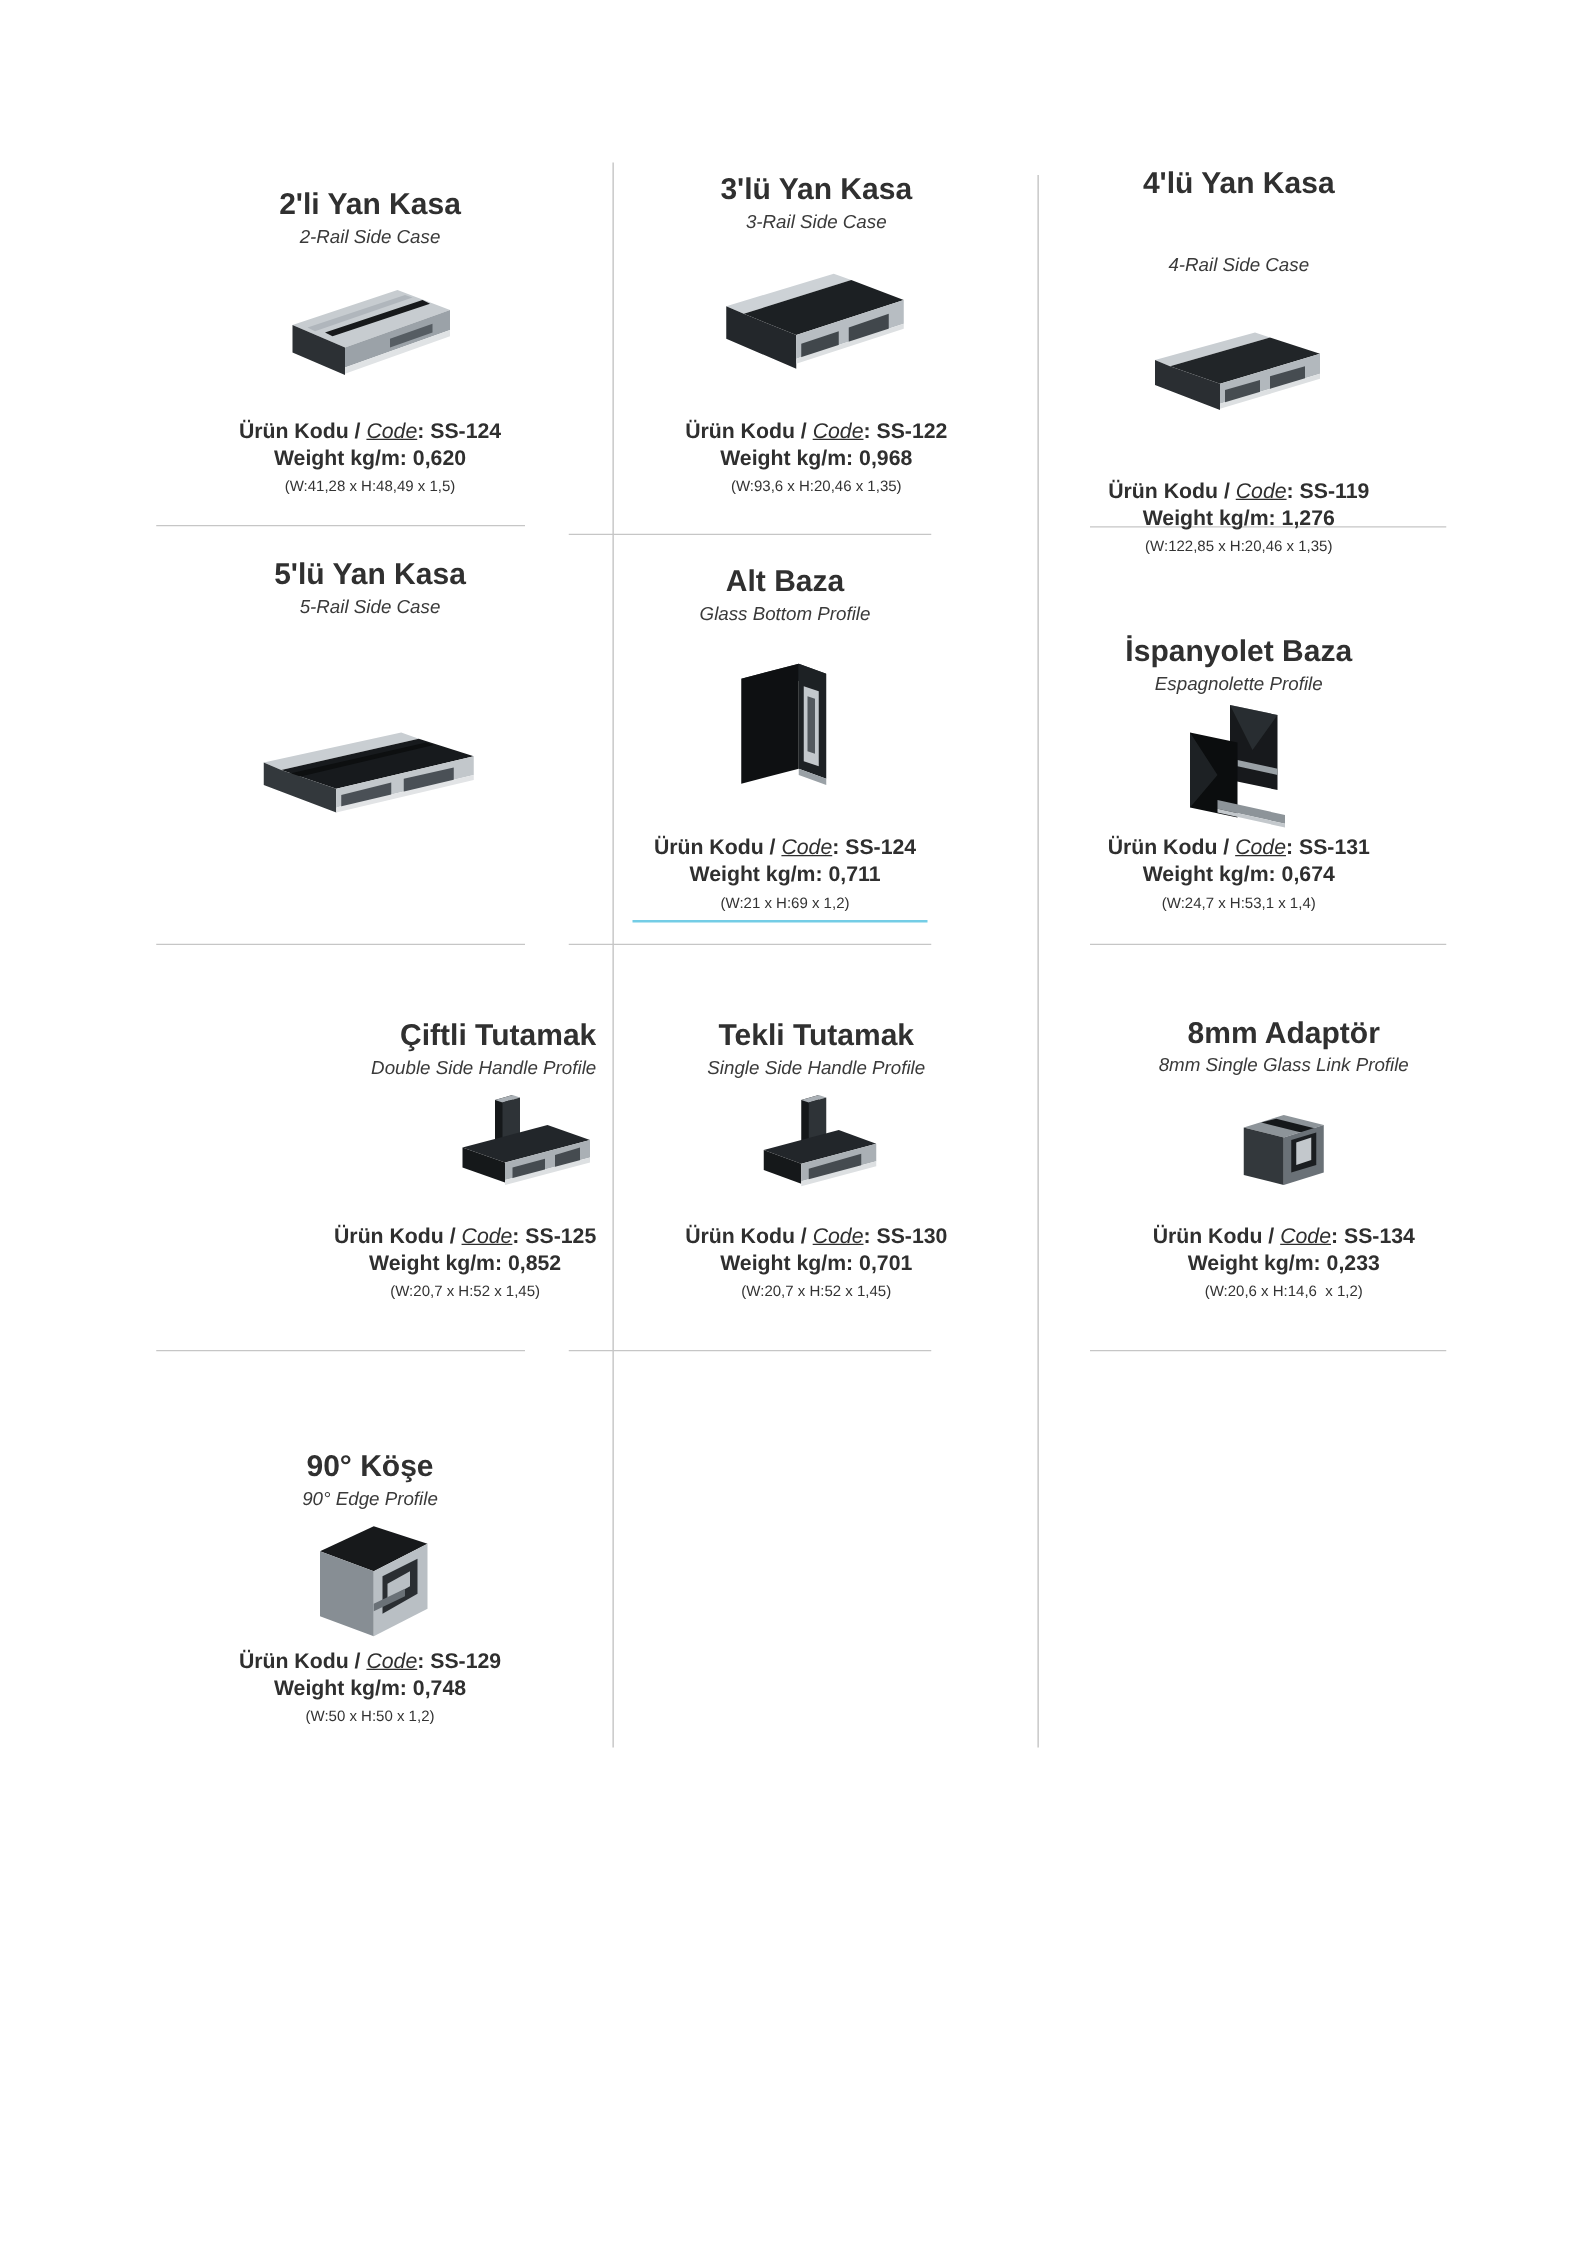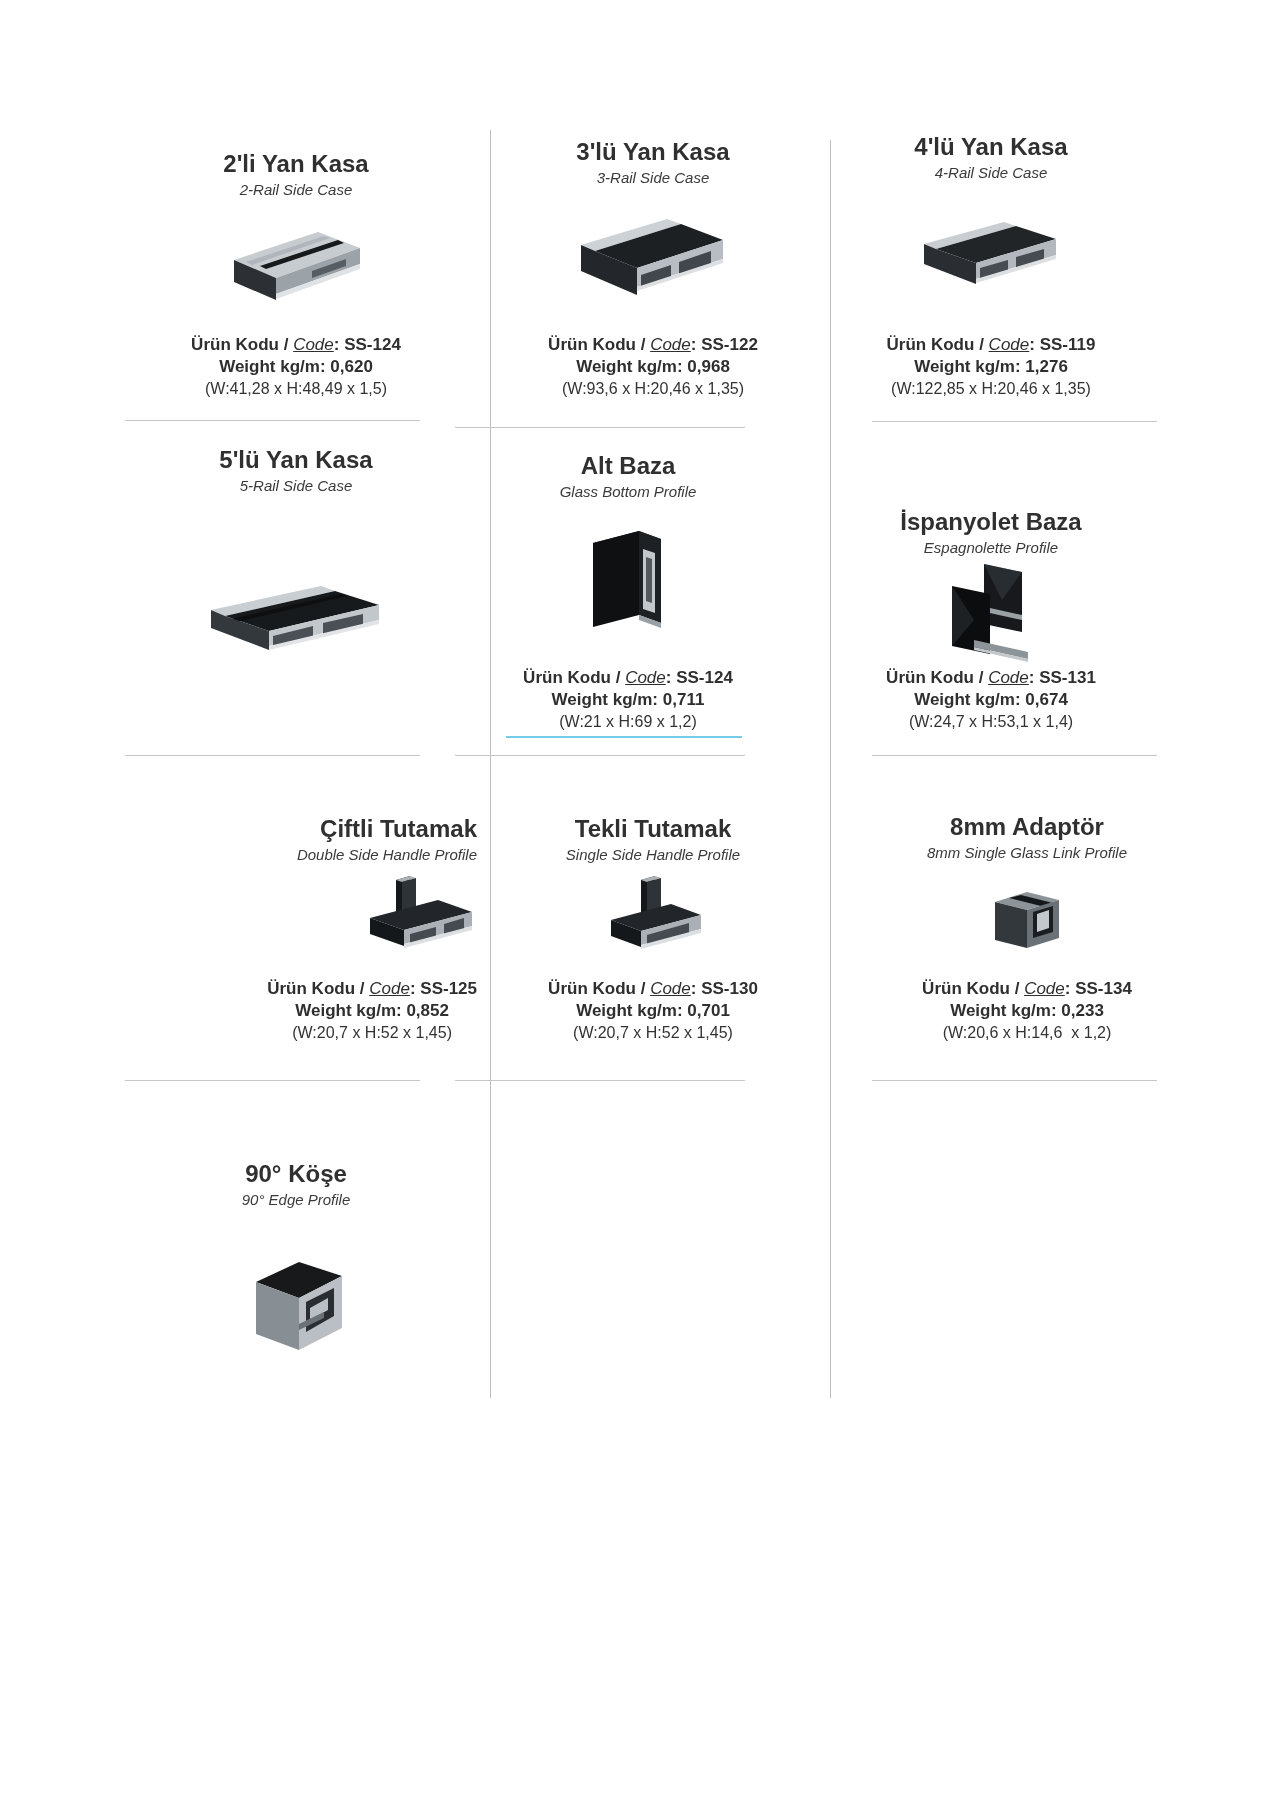--- a/index.html
+++ b/index.html
@@ -17,26 +17,26 @@
   .cell {
     position:absolute; display:flex; flex-direction:column;
     align-items:center; text-align:center;
   }
   .title { font-weight:700; font-size:24px; color:#303030; line-height:28px; }
   .subtitle { font-style:italic; font-size:15px; color:#3a3a3a; margin-top:3px; line-height:18px; }
   .imgwrap { flex:1; display:flex; align-items:center; justify-content:center; }
   .info { line-height:22px; }
   .codeline, .weightline { font-size:17px; font-weight:700; color:#2f2f2f; }
   .codeline .it { font-style:italic; font-weight:400;text-decoration:underline; }
-  .dims { font-size:16px; font-weight:400; color:#333; white-space:pre-wrap; }
+  .dims { font-size:12px; font-weight:400; color:#333; white-space:pre-wrap; }
 
   
   .c0 { left:115px; top:108px;  width:362px; height:312px; padding-top:42px; }
   .c1 { left:488px; top:108px;  width:330px; height:312px; padding-top:30px; }
-  .c2 { left:828px; top:108px;  width:326px; height:312px; padding-top:25px; }
+  .c2 { left:828px; top:108px;  width:326px; height:312px; padding-top:25px;gap:40px; }
   .c3 { left:115px; top:422px;  width:362px; height:333px; padding-top:24px; }
   .c4 { left:463px; top:422px;  width:330px; height:333px; padding-top:30px;justify-content:space-between; }
   .c5 { left:828px; top:422px;  width:326px; height:333px; padding-top:86px; }
   .c6 { left:115px; top:757px;  width:362px; height:323px; padding-top:58px;align-items:flex-end; }
   .c7 { left:488px; top:757px;  width:330px; height:323px; padding-top:58px; }
   .c8 { left:864px; top:757px;  width:326px; height:323px; padding-top:56px; }
   .c9 { left:115px; top:1082px; width:362px; height:318px; padding-top:78px; }
   .c0 .info,.c1 .info,.c2 .info { margin-bottom:20px; }
   .c3 .info,.c4 .info,.c5 .info { margin-bottom:22px; }
   .c6 .info,.c7 .info,.c8 .info { margin-bottom:36px; }
@@ -265,15 +265,20 @@
     <div class="imgwrap">
       <svg width="105" height="105" viewBox="0 0 105 105">
         <polygon points="12,30 55,10 98,24 55,46" fill="#17191b"></polygon>
         <polygon points="12,30 55,46 55,98 12,82" fill="#878e94"></polygon>
         <polygon points="55,46 98,24 98,76 55,98" fill="#b9bfc4"></polygon>
         <polygon points="62,50 90,36 90,64 62,80" fill="#2a2e32"></polygon>
         <polygon points="66,56 84,46 84,58 66,68" fill="#b9bfc4"></polygon>
         <polygon points="55,72 80,60 80,66 55,78" fill="#6a7177"></polygon>
       </svg>
     </div>
+    <div class="info">
+      <div class="codeline"><span>Ürün Kodu</span> <span>/</span> <span class="it">Code</span><span>:</span> <span>SS-129</span></div>
+      <div class="weightline"><span>Weight kg/m:</span> <span>0,748</span></div>
+      <div class="dims">(W:50 x H:50 x 1,2)</div>
+    </div>
   </section>
 
 </div>
 
 </body></html>

